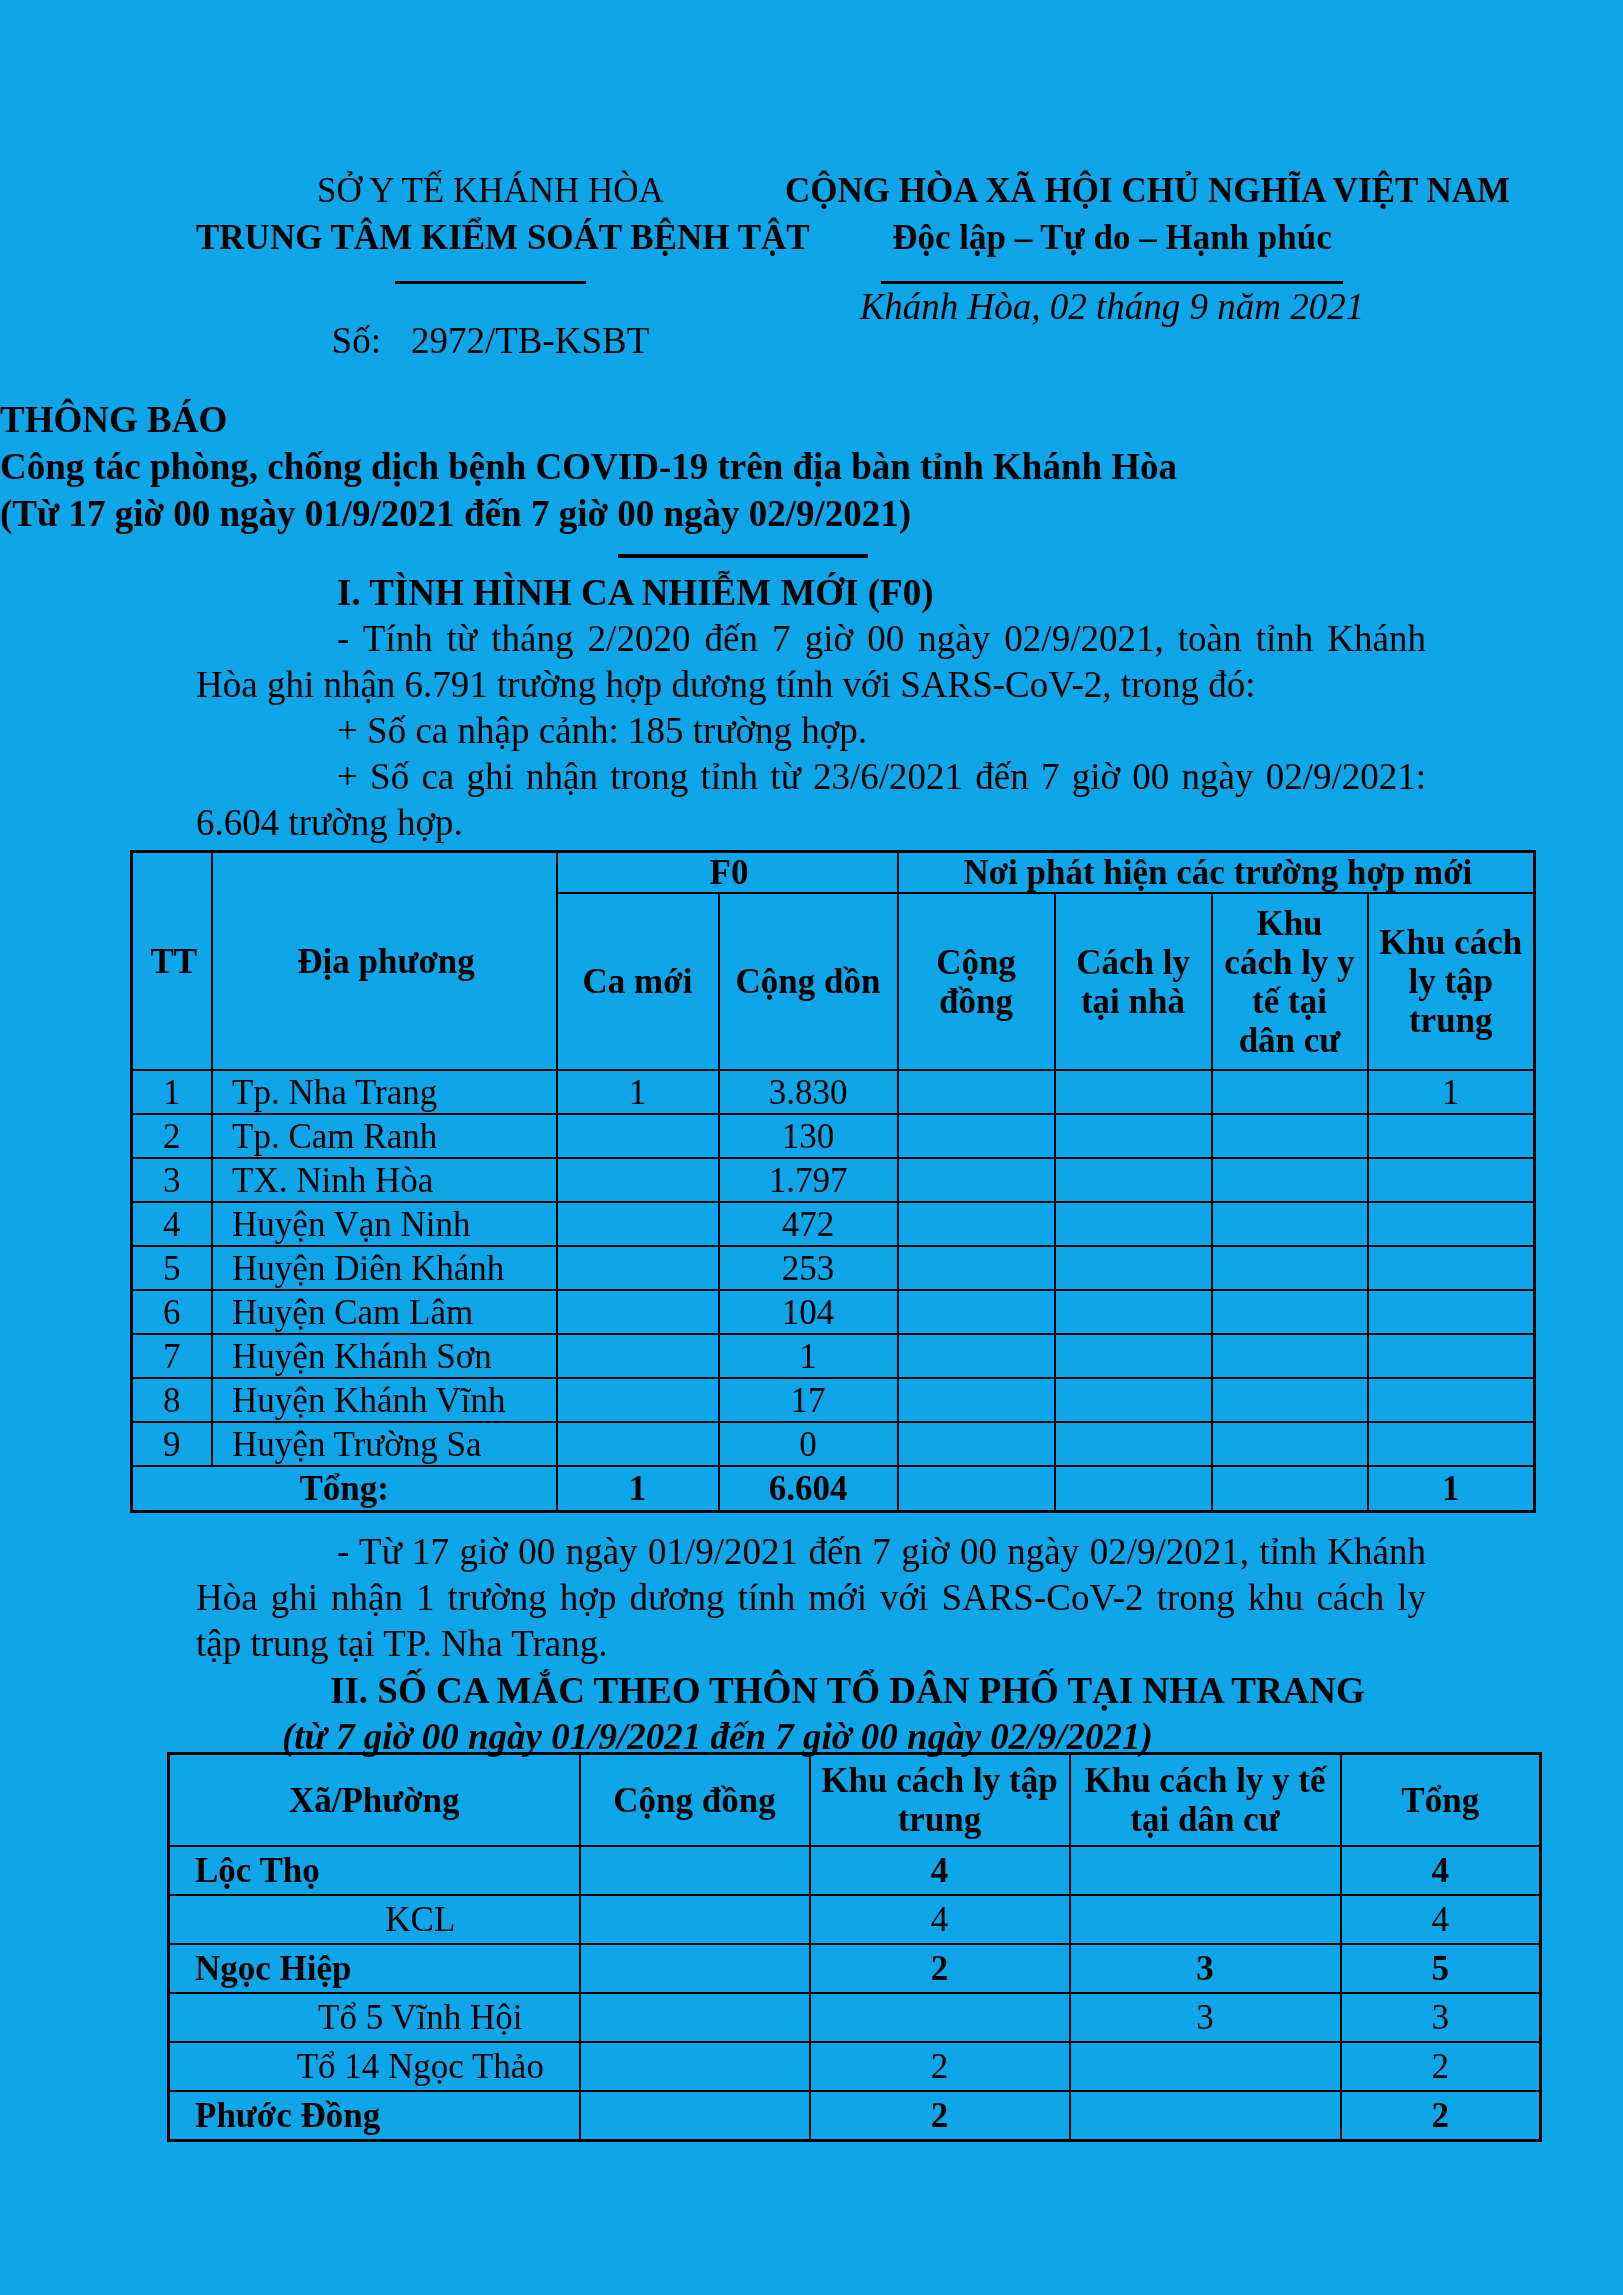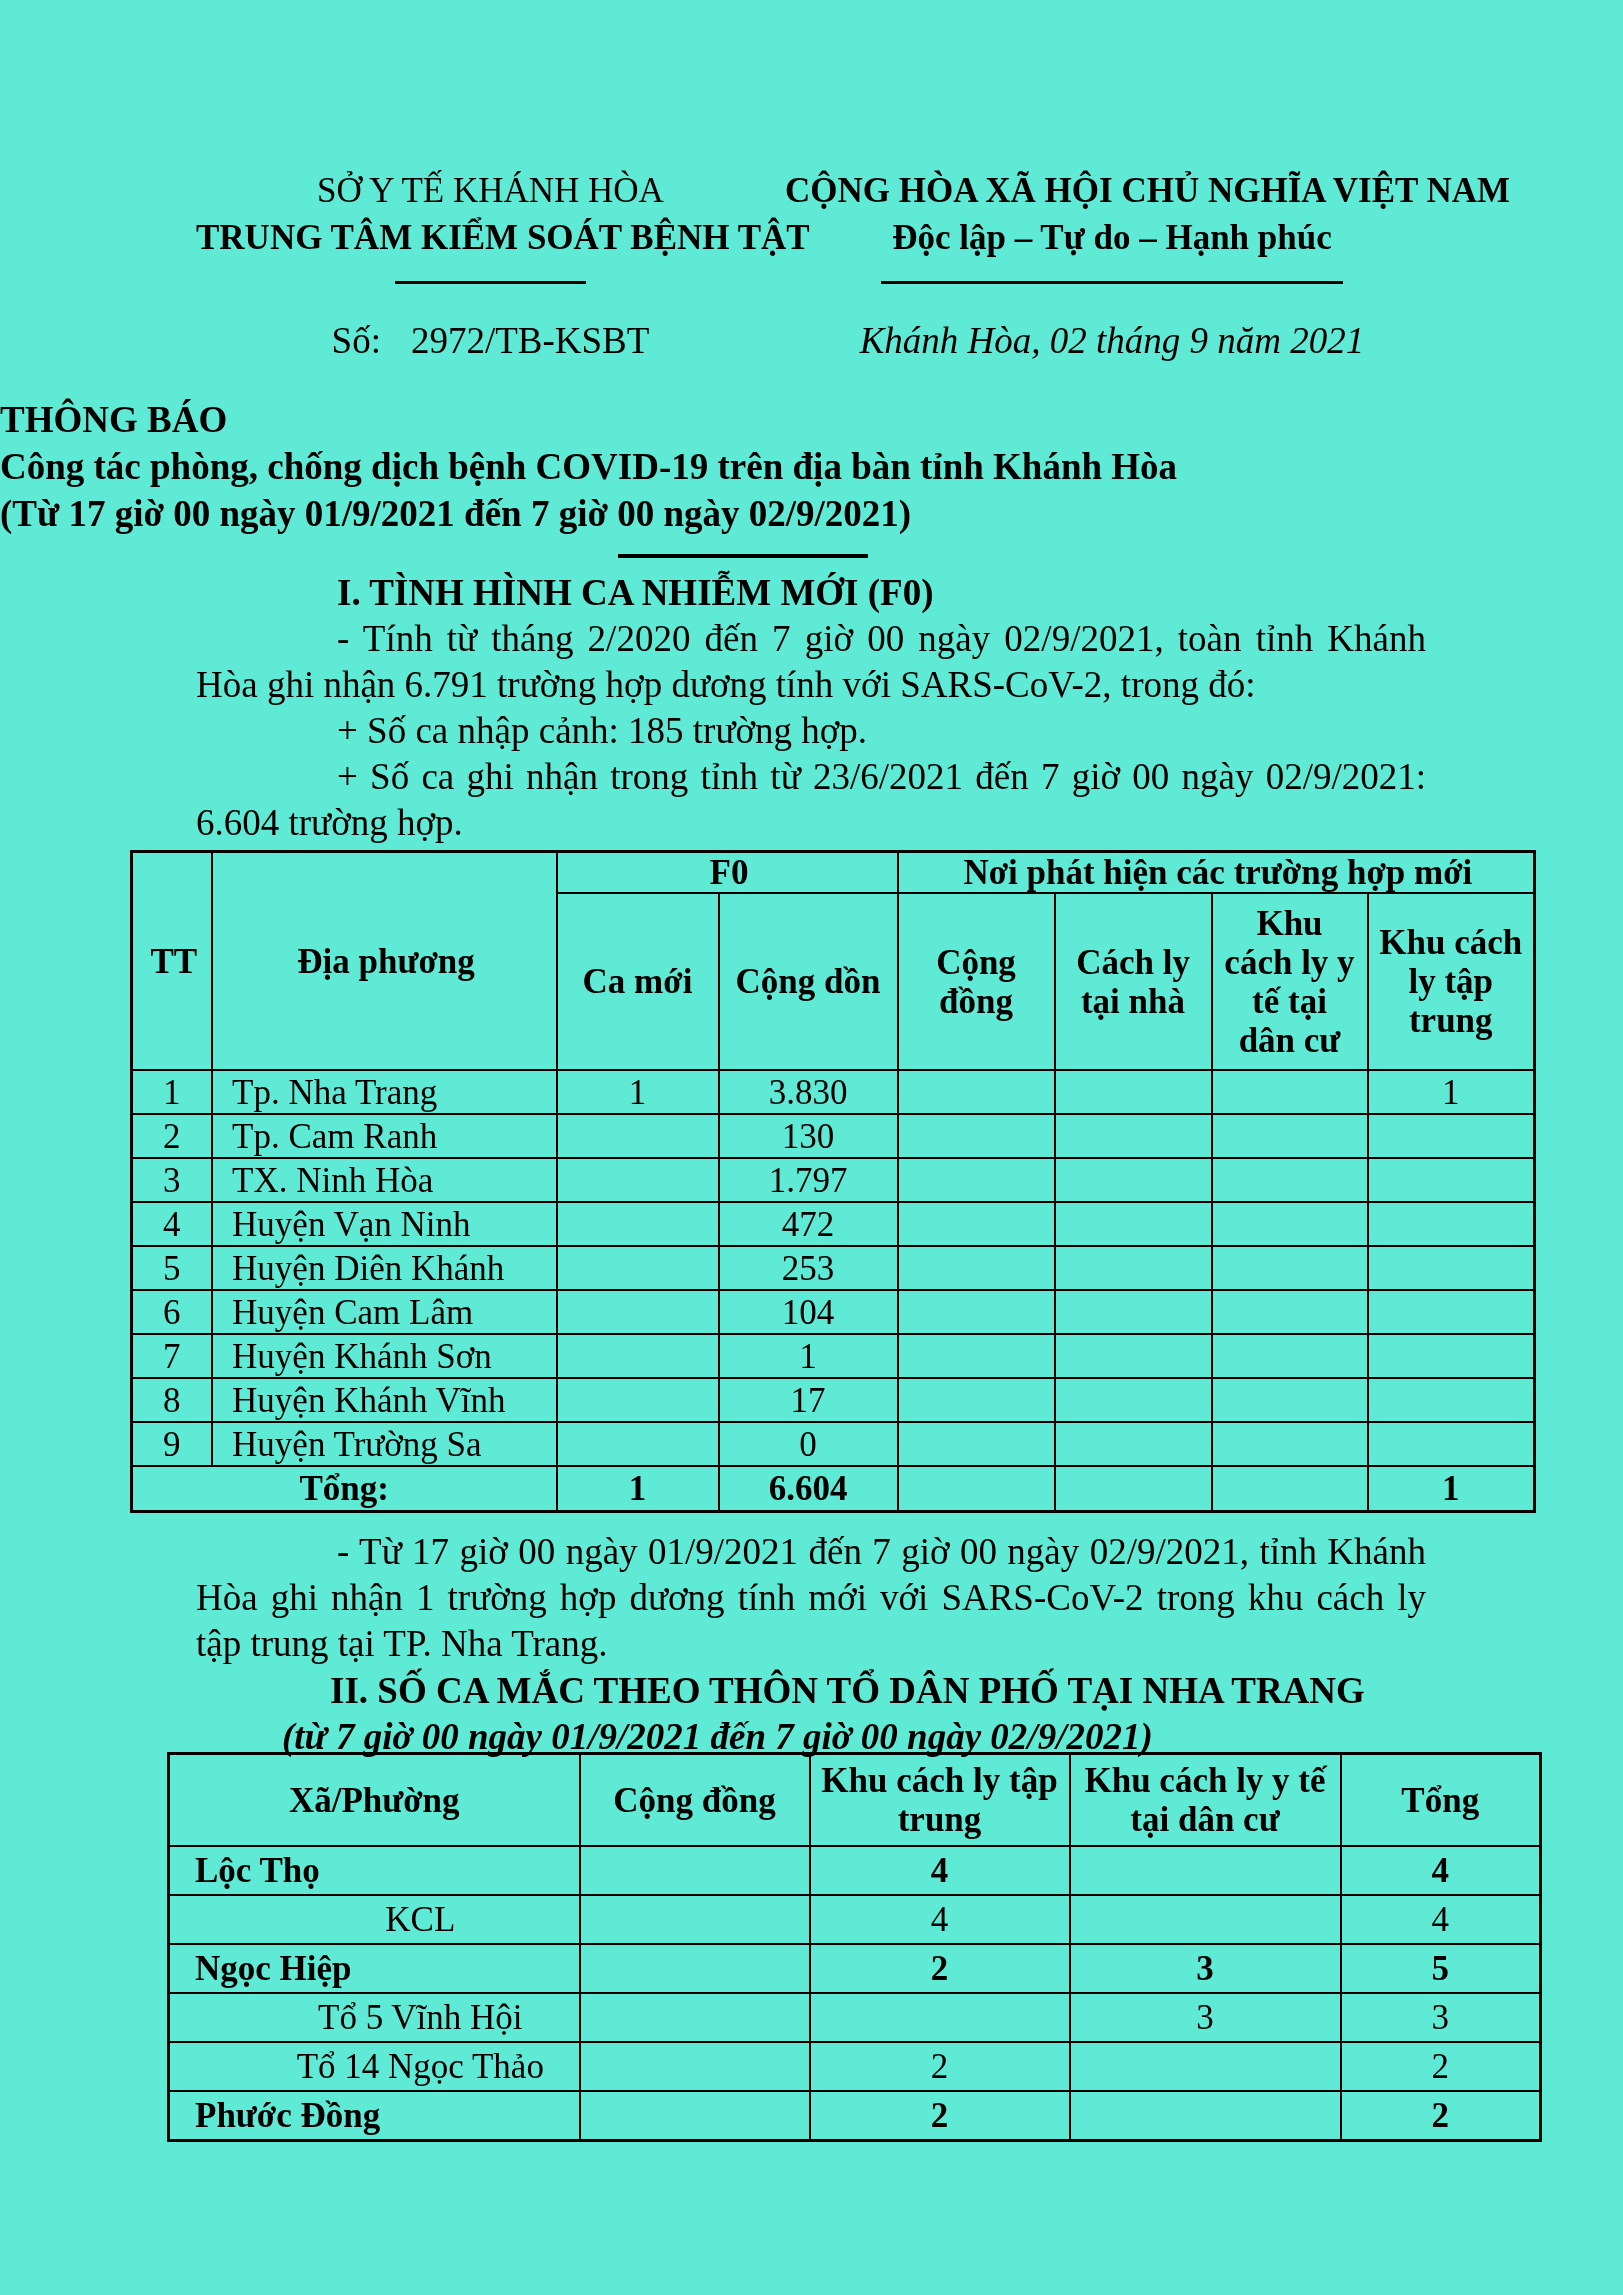--- a/index.html
+++ b/index.html
@@ -1,39 +1,39 @@
 <!DOCTYPE html>
 <html lang="vi" style="font-size:10.5px"><head>
 <meta charset="utf-8">
 <style>
   html,body{margin:0;padding:0;background:#e8e8e8;}
   .page{
     position:relative;
     width:1623px;height:2295px;
-    background:#5eead4;
+    background:#0ea5e9;
     font-family:"Liberation Serif","DejaVu Serif",serif;
     color:#000;
     overflow:hidden;
   }
   
   .letterhead{
     position:absolute;top:167px;left:196px;width:1243px;
     display:flex;justify-content:space-between;
   }
   .lh-col{text-align:center;}
   .lh-org{width:589px;}
   .lh-nat{width:654px;}
   .lh-line{font-size:35px;line-height:47px;white-space:nowrap;}
   .lh-bold{font-weight:bold;}
   .rule{height:3.9px;background:#000;}
   .rule-org{width:191px;margin:19.6px auto 0;}
   .rule-nat{width:462px;margin:19.6px auto 0;}
   .doc-no{margin-top:34px;font-size:37px;line-height:46px;}
   .doc-no .num{margin-left:30px;}
-  .place-date{margin-top:34px;font-size:37px;line-height:46px;font-style:italic;}
+  .place-date{font-size:37px;line-height:46px;font-style:italic;}
   
   .title-block{position:absolute;top:396px;left:0;width:1486px;text-align:left;}
   .title-line{font-weight:bold;font-size:37px;line-height:47px;}
   .rule-title{width:250px;margin:17px auto 0;}
   
   .bodytext{font-size:37px;line-height:46px;text-align:justify;}
   .indent{text-indent:141px;}
   .sec1{position:absolute;top:570px;left:196px;width:1230px;}
   .sec-heading{font-weight:bold;font-size:37px;line-height:46px;}
   .note-para{position:absolute;top:1529px;left:196px;width:1230px;}

